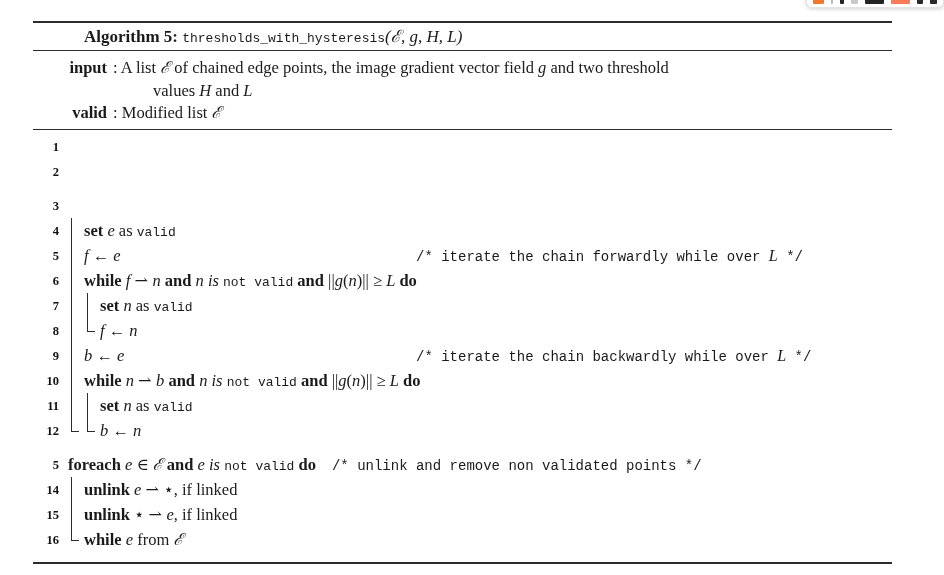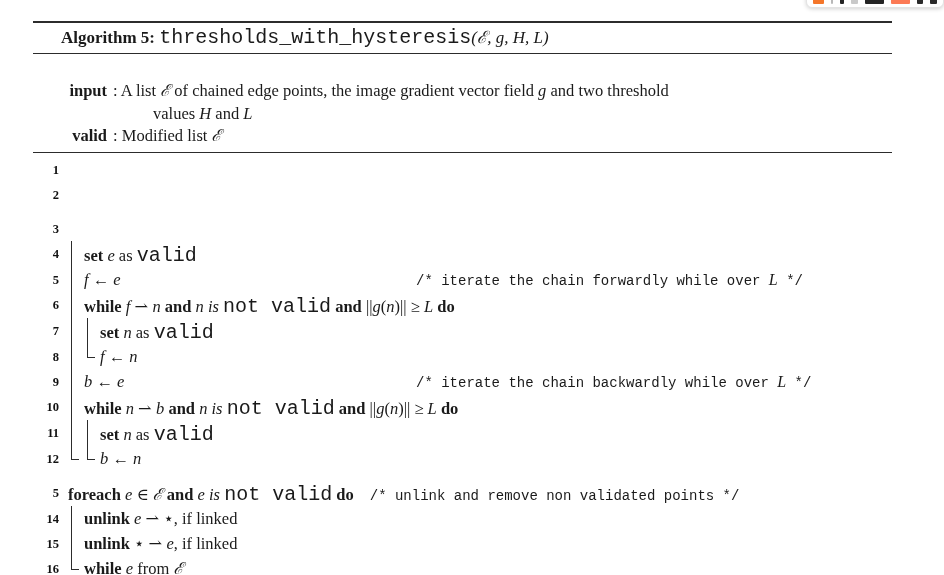--- a/index.html
+++ b/index.html
@@ -53,23 +53,23 @@
     line-height: 1.0;
   }
   .rule-thick { border-top: 2.2px solid #2c2c2c; width: 100%; }
   .rule-thin  { border-top: 1.1px solid #2c2c2c; width: 100%; }
 
   .algo-title {
     padding: 5px 0 5px 28px;
     font-size: 17px;
     white-space: nowrap;
   }
-  .algo-title .kw { font-weight: bold; }
-
-  .io-block { padding: 7px 0 5px 0; margin-top: 20px; }
+  .algo-title .kw { font-weight: bold; margin-left: 23px; }
+
+  .io-block { padding: 7px 0 5px 0; }
   .io-row {
     display: flex;
     align-items: baseline;
     padding: 2px 0;
   }
   .io-label {
     font-weight: bold;
     width: 74px;
     text-align: right;
     flex: 0 0 74px;
@@ -138,21 +138,21 @@
     white-space: nowrap;
     position: relative;
   }
   .gap { height: 9px; }
 
   
   .kw { font-weight: bold; }
   .var { font-style: italic; font-family: "Liberation Serif", serif; }
   .mono {
     font-family: "Liberation Mono", "DejaVu Sans Mono", monospace;
-    font-size: 20px;
+    font-size: 13px;
   }
   .cmt {
     font-family: "Liberation Mono", "DejaVu Sans Mono", monospace;
     font-size: 14px;
     white-space: nowrap;
   }
   .cmt .var { font-family: "Liberation Serif", serif; font-size: 16px; }
   .comment-right {
     position: absolute;
     left: 300px;

